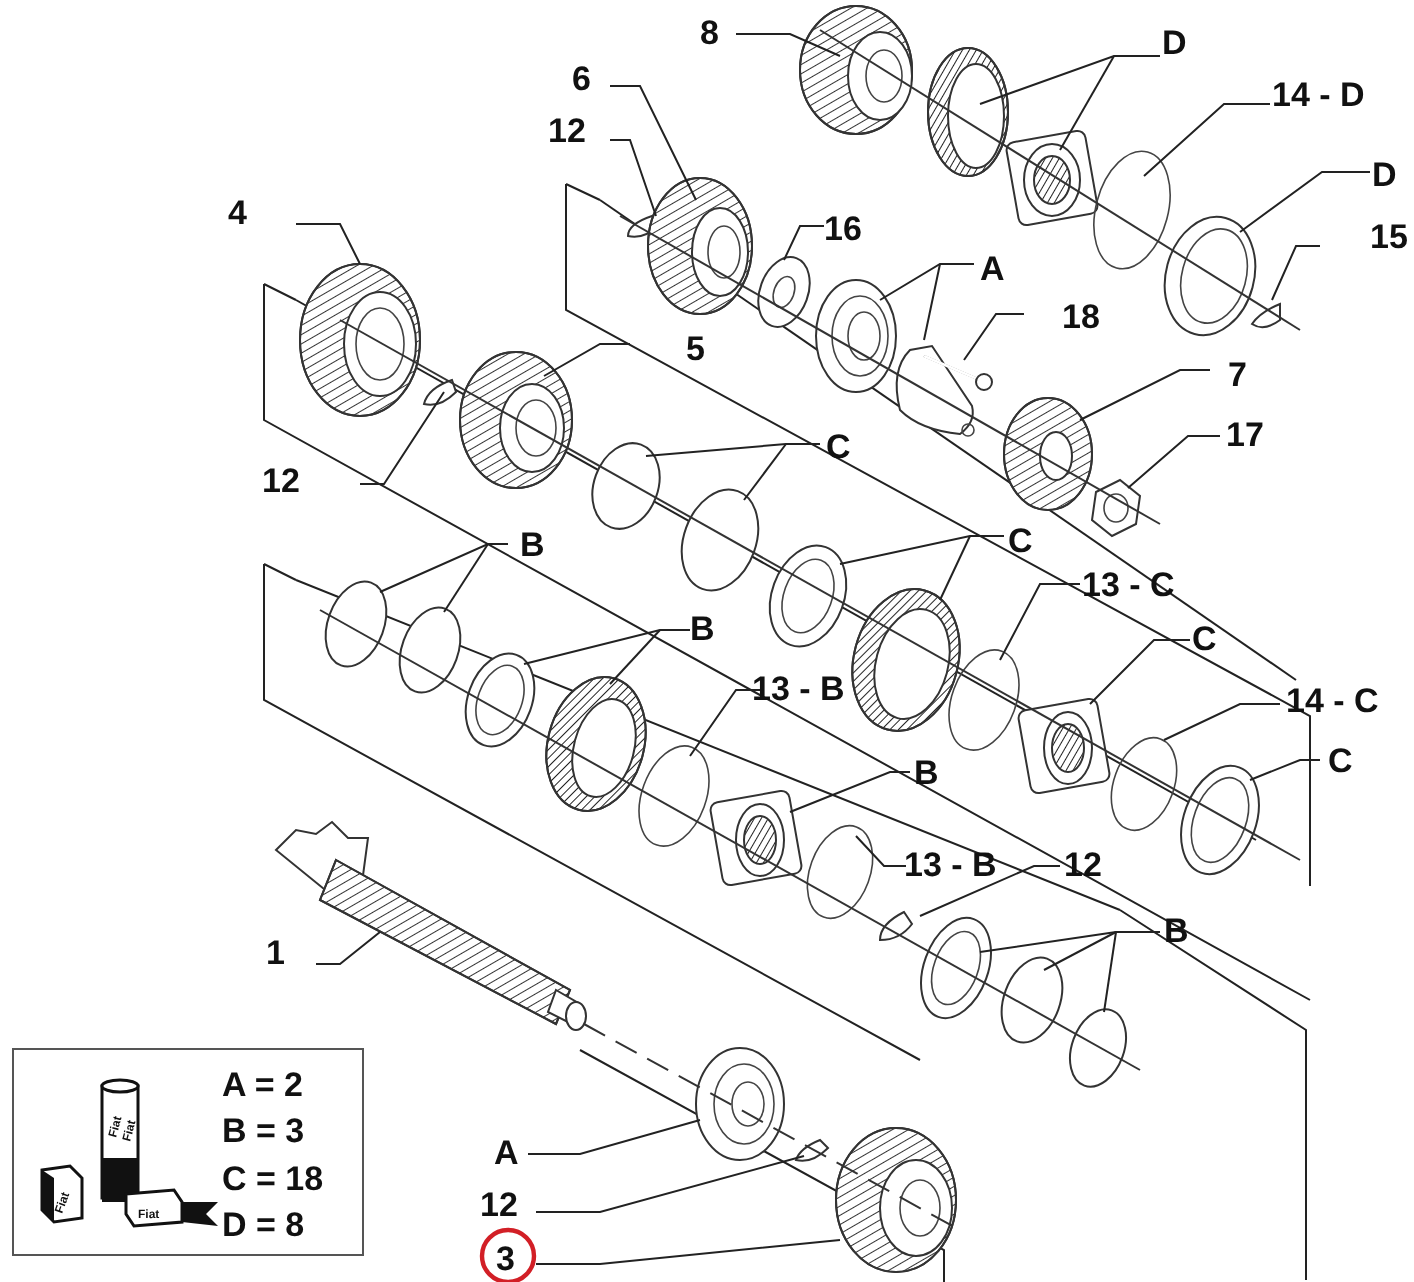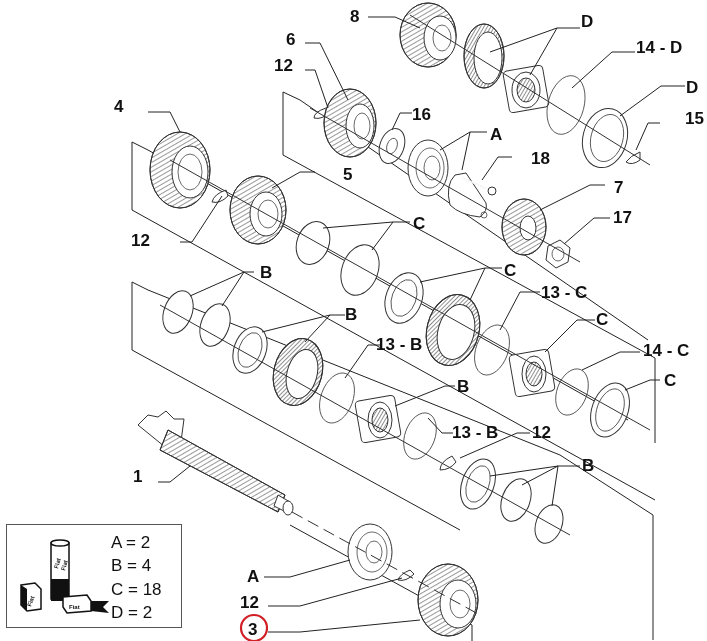--- a/index.html
+++ b/index.html
@@ -5,21 +5,21 @@
     html, body { margin: 0; padding: 0; background: #ffffff; }
     body { width: 707px; height: 641px; position: relative; overflow: hidden; font-family: "Liberation Sans", sans-serif; }
     #diagram { position: absolute; left: 0; top: 0; width: 707px; height: 641px; }
     .lbl { font-family: "Liberation Sans", sans-serif; font-weight: bold; font-size: 17px; fill: #111; }
     .leader { stroke: #222; stroke-width: 1; fill: none; }
     .frame { stroke: #222; stroke-width: 1; fill: none; }
     .part { stroke: #333; stroke-width: 1; fill: #fff; }
     .part-thin { stroke: #444; stroke-width: 0.8; fill: none; }
     .axis { stroke: #333; stroke-width: 1; fill: none; }
     #legend-box { position: absolute; left: 6px; top: 524px; width: 176px; height: 104px; border: 1px solid #555; background: #fff; box-sizing: border-box; }
-    .legend-row { position: absolute; left: 104px; font-weight: normal; font-size: 17px; color: #111; font-family: "Liberation Sans", sans-serif; white-space: nowrap; }
+    .legend-row { position: absolute; left: 104px; font-weight: bold; font-size: 17px; color: #111; font-family: "Liberation Sans", sans-serif; white-space: nowrap; }
     .highlight-circle { stroke: #d21f26; stroke-width: 2.2; fill: none; }
   </style>
 </head>
 <body>
 
 <svg id="diagram" viewBox="0 0 707 641" xmlns="http://www.w3.org/2000/svg">
   <defs>
     <pattern id="gearTeeth" width="4" height="4" patternUnits="userSpaceOnUse" patternTransform="rotate(60)">
       <line x1="0" y1="0" x2="0" y2="4" stroke="#333" stroke-width="1"></line>
     </pattern>
@@ -306,16 +306,16 @@
 
     <polygon points="12,58 26,56 32,62 32,82 18,84 12,78" fill="#fff" stroke="#111" stroke-width="1.5"></polygon>
     <polygon points="12,58 18,62 18,84 12,78" fill="#111"></polygon>
     <text x="22" y="80" font-size="6" font-weight="bold" transform="rotate(-70 22 80)" fill="#111" font-family="Liberation Sans, sans-serif">Fiat</text>
 
     <polygon points="54,70 78,68 82,74 82,84 58,86 54,80" fill="#fff" stroke="#111" stroke-width="1.5"></polygon>
     <polygon points="82,74 100,74 94,80 100,86 82,84" fill="#111"></polygon>
     <text x="60" y="82" font-size="6" font-weight="bold" fill="#111" font-family="Liberation Sans, sans-serif">Fiat</text>
   </svg>
   <div class="legend-row" style="top:8px;">A = 2</div>
-  <div class="legend-row" style="top:31px;">B = 4</div>
+  <div class="legend-row" style="top:31px;">B = 3</div>
   <div class="legend-row" style="top:55px;">C = 18</div>
-  <div class="legend-row" style="top:78px;">D = 2</div>
+  <div class="legend-row" style="top:78px;">D = 8</div>
 </div>
 
 </body></html>

